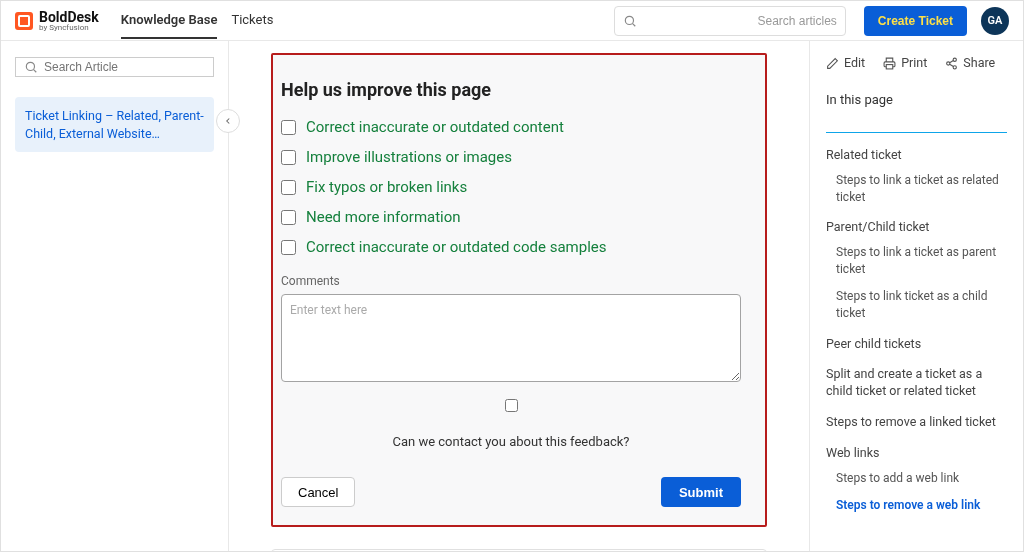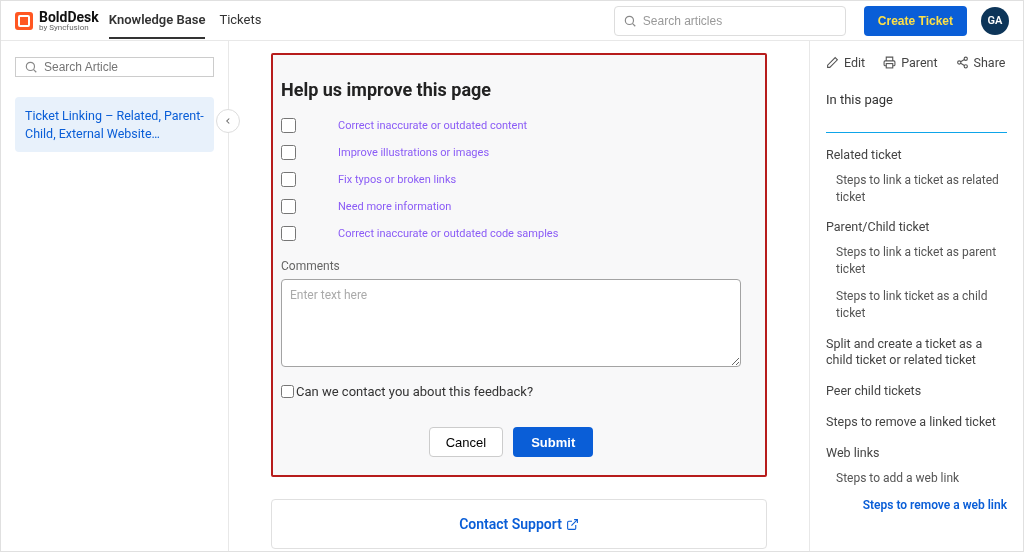--- a/index.html
+++ b/index.html
@@ -7,27 +7,27 @@
 
 .app { width: 1024px; height: 552px; border: 1px solid #e0e0e0; display: flex; flex-direction: column; }
 
 
 .header { height: 40px; display: flex; align-items: center; padding: 0 14px; border-bottom: 1px solid #e8e8e8; }
 .logo-wrap { display: flex; align-items: center; gap: 6px; }
 .logo-mark { width: 18px; height: 18px; background: #ff5722; border-radius: 3px; display: flex; align-items: center; justify-content: center; }
 .logo-mark::before { content: ""; width: 8px; height: 8px; border: 2px solid #fff; border-radius: 2px; }
 .logo-text { font-weight: 700; font-size: 14px; color: #111; line-height: 1; }
 .logo-sub { font-size: 8px; color: #666; line-height: 1; }
-.nav-tabs { display: flex; gap: 14px; margin-left: 10px; }
+.nav-tabs { display: flex; gap: 14px; margin-left: 22px; }
 .nav-tab { font-size: 13px; color: #333; padding: 10px 0; cursor: pointer; border-bottom: 2px solid transparent; }
 .nav-tab.active { font-weight: 600; border-bottom: 2px solid #333; }
 
 .hdr-spacer { flex: 1; }
 .search-global { display: flex; align-items: center; width: 232px; height: 30px; border: 1px solid #ddd; border-radius: 4px; padding: 0 8px; gap: 6px; }
-.search-global input { border: none; outline: none; font-size: 12px; flex: 1; }
+.search-global input { border: none; outline: none; font-size: 12px; flex: 1; text-align: right; }
 .search-global input::placeholder { color: #999; }
 .btn-create { margin-left: 18px; height: 30px; padding: 8px 14px; background: #0a5ed7; color: #fde047; border: none; border-radius: 4px; font-size: 12px; font-weight: 600; cursor: pointer; }
 .avatar { width: 28px; height: 28px; border-radius: 50%; background: #0d3559; color: #fff; display: flex; align-items: center; justify-content: center; font-size: 11px; font-weight: 600; margin-left: 14px; }
 
 
 .body { flex: 1; display: flex; min-height: 0; }
 
 
 .left { width: 228px; border-right: 1px solid #e8e8e8; padding: 16px 14px; position: relative; }
 .collapse-btn { position: absolute; top: 68px; right: -12px; width: 24px; height: 24px; border-radius: 50%; border: 1px solid #ddd; background: #fff; display: flex; align-items: center; justify-content: center; cursor: pointer; }
@@ -35,41 +35,41 @@
 .search-local input { border: none; outline: none; font-size: 12px; flex: 1; color: #555; }
 
 .article-item { margin-top: 20px; padding: 10px 10px; background: #e8f1fb; border-radius: 4px; font-size: 12.5px; color: #0a5ed7; line-height: 1.4; cursor: pointer; }
 
 
 .center { flex: 1; padding: 12px 42px 0 42px; overflow-y: auto; }
 .highlight-box { border: 2px solid #b71c1c; border-radius: 2px; background: #f8f8f9; padding: 24px 24px 18px 8px; }
 .hb-title { font-size: 18px; font-weight: 700; color: #222; margin-bottom: 18px; }
 .chk-row { display: flex; align-items: center; gap: 10px; margin-bottom: 12px; }
 .chk-row input[type=checkbox] { width: 15px; height: 15px; cursor: pointer; accent-color: #888; }
-.chk-row label { font-size: 11px; color: #8b5cf6; cursor: pointer; margin-left: 32px; }
+.chk-row label { font-size: 15px; color: #15803d; cursor: pointer; }
 .comments-label { font-size: 12px; color: #666; margin-top: 18px; margin-bottom: 6px; }
 textarea.comments { width: 100%; height: 88px; border: 1px solid #a3a3a3; border-radius: 4px; padding: 8px; font-size: 12px; font-family: inherit; resize: both; outline: none; }
 textarea.comments::placeholder { color: #aaa; }
-.contact-row { display: flex; align-items: center; gap: 2px; margin-top: 14px; }
-.btn-row { display: flex; justify-content: center; gap: 10px; margin-top: 28px; }
+.contact-row { display: flex; align-items: center; gap: 22px; margin-top: 14px; flex-direction: column; }
+.btn-row { display: flex; justify-content: space-between; gap: 10px; margin-top: 28px; }
 .btn-cancel { height: 30px; padding: 0 16px; background: #fff; border: 1px solid #ccc; border-radius: 4px; font-size: 13px; cursor: pointer; }
 .btn-submit { height: 30px; padding: 0 18px; background: #0a5ed7; color: #fff; border: none; border-radius: 4px; font-size: 13px; font-weight: 600; cursor: pointer; }
 
 .support-box { margin-top: 22px; border: 1px solid #e0e0e0; border-radius: 4px; padding: 16px 0; text-align: center; display: flex; justify-content: center; align-items: center; gap: 8px; }
 .support-lead { font-size: 14px; font-weight: 600; color: #333; }
 .support-link { font-size: 14px; font-weight: 600; color: #0a5ed7; cursor: pointer; display: inline-flex; align-items: center; gap: 4px; }
 
 
 .right { width: 214px; border-left: 1px solid #e8e8e8; padding: 14px 16px 0 16px; }
 .action-row { display: flex; gap: 18px; margin-bottom: 22px; }
-.act { display: flex; align-items: center; gap: 5px; font-size: 12.5px; color: #444; cursor: pointer; }
+.act { display: flex; align-items: flex-end; gap: 5px; font-size: 12.5px; color: #444; cursor: pointer; }
 .right-title { font-size: 13px; color: #333; margin-bottom: 13px; padding-bottom: 25px; border-bottom: 1px solid #0ea5e9; }
 .toc-l1 { font-size: 12.5px; color: #444; margin-top: 14px; margin-bottom: 8px; cursor: pointer; line-height: 1.35; }
 .toc-l2 { font-size: 12px; color: #555; margin-left: 10px; margin-bottom: 10px; cursor: pointer; line-height: 1.4; }
-.toc-l2.active { color: #0a5ed7; font-weight: 600; text-align: right; }
+.toc-l2.active { color: #0a5ed7; font-weight: 600; }
 
 svg { display: block; }
 </style>
 </head>
 <body>
 
 <div class="app">
 
   <div class="header">
     <div class="logo-wrap">
@@ -171,21 +171,21 @@
               <path d="M17 3l4 4L7 21H3v-4L17 3z"></path>
             </svg>
           <span>Edit</span>
         </div>
         <div class="act">
           <svg width="13" height="13" viewBox="0 0 24 24" fill="none" stroke="#555" stroke-width="2">
               <rect x="6" y="14" width="12" height="8"></rect>
               <path d="M6 18H4a2 2 0 0 1-2-2v-5a2 2 0 0 1 2-2h16a2 2 0 0 1 2 2v5a2 2 0 0 1-2 2h-2"></path>
               <path d="M6 9V2h12v7"></path>
             </svg>
-          <span>Parent</span>
+          <span>Print</span>
         </div>
         <div class="act">
           <svg width="13" height="13" viewBox="0 0 24 24" fill="none" stroke="#555" stroke-width="2">
               <circle cx="18" cy="5" r="3"></circle>
               <circle cx="6" cy="12" r="3"></circle>
               <circle cx="18" cy="19" r="3"></circle>
               <line x1="8.6" y1="10.5" x2="15.4" y2="6.5"></line>
               <line x1="8.6" y1="13.5" x2="15.4" y2="17.5"></line>
             </svg>
           <span>Share</span>
@@ -194,22 +194,22 @@
 
       <div class="right-title">In this page</div>
 
       <div class="toc-l1">Related ticket</div>
       <div class="toc-l2">Steps to link a ticket as related ticket</div>
 
       <div class="toc-l1">Parent/Child ticket</div>
       <div class="toc-l2">Steps to link a ticket as parent ticket</div>
       <div class="toc-l2">Steps to link ticket as a child ticket</div>
 
+      <div class="toc-l1">Peer child tickets</div>
       <div class="toc-l1">Split and create a ticket as a child ticket or related ticket</div>
-      <div class="toc-l1">Peer child tickets</div>
       <div class="toc-l1">Steps to remove a linked ticket</div>
 
       <div class="toc-l1">Web links</div>
       <div class="toc-l2">Steps to add a web link</div>
       <div class="toc-l2 active">Steps to remove a web link</div>
     </div>
 
   </div>
 </div>
 

